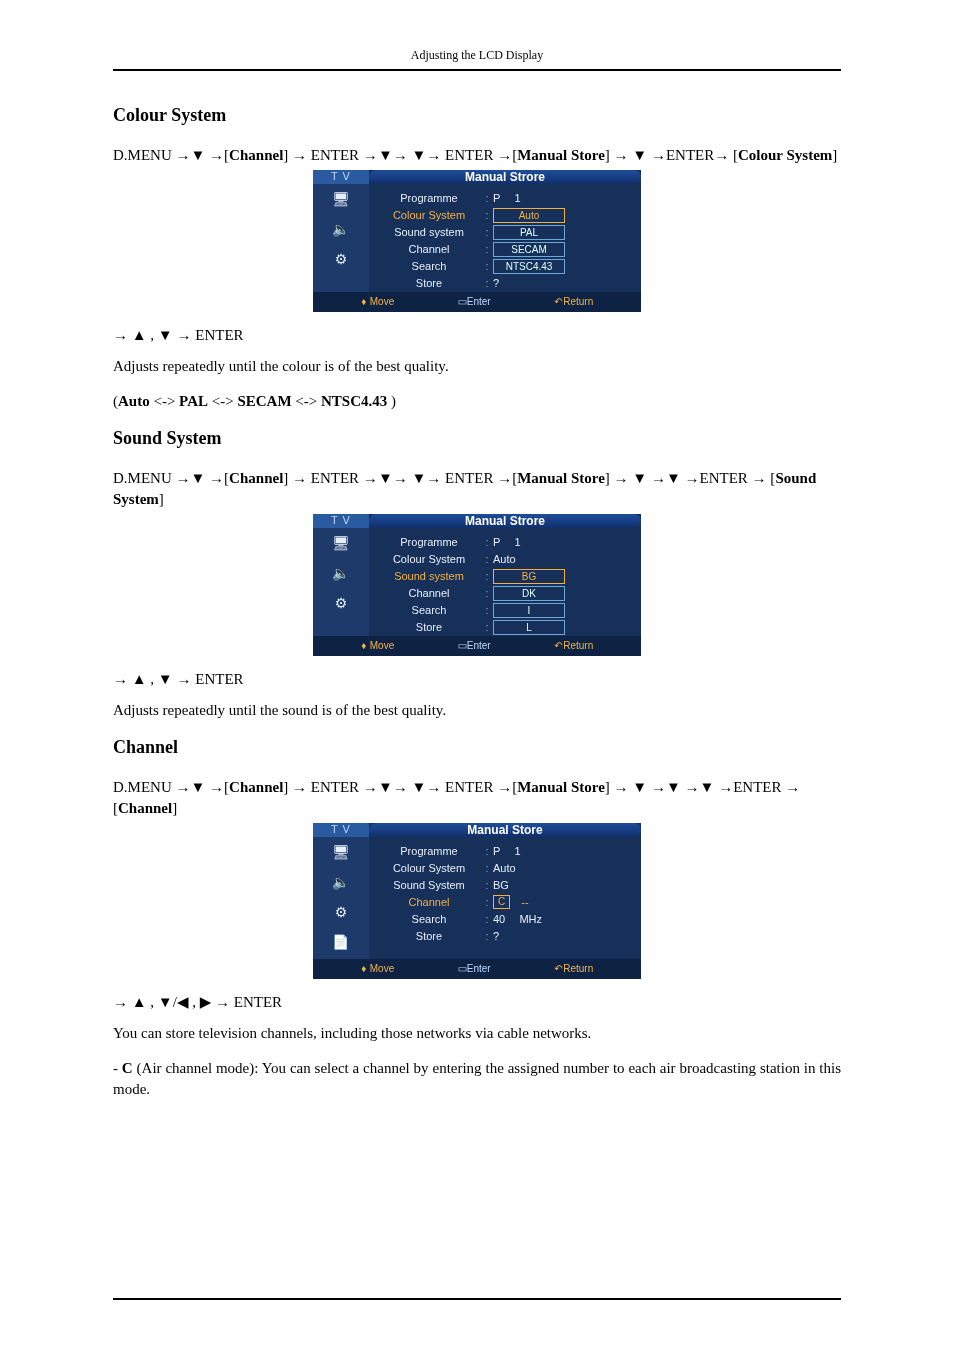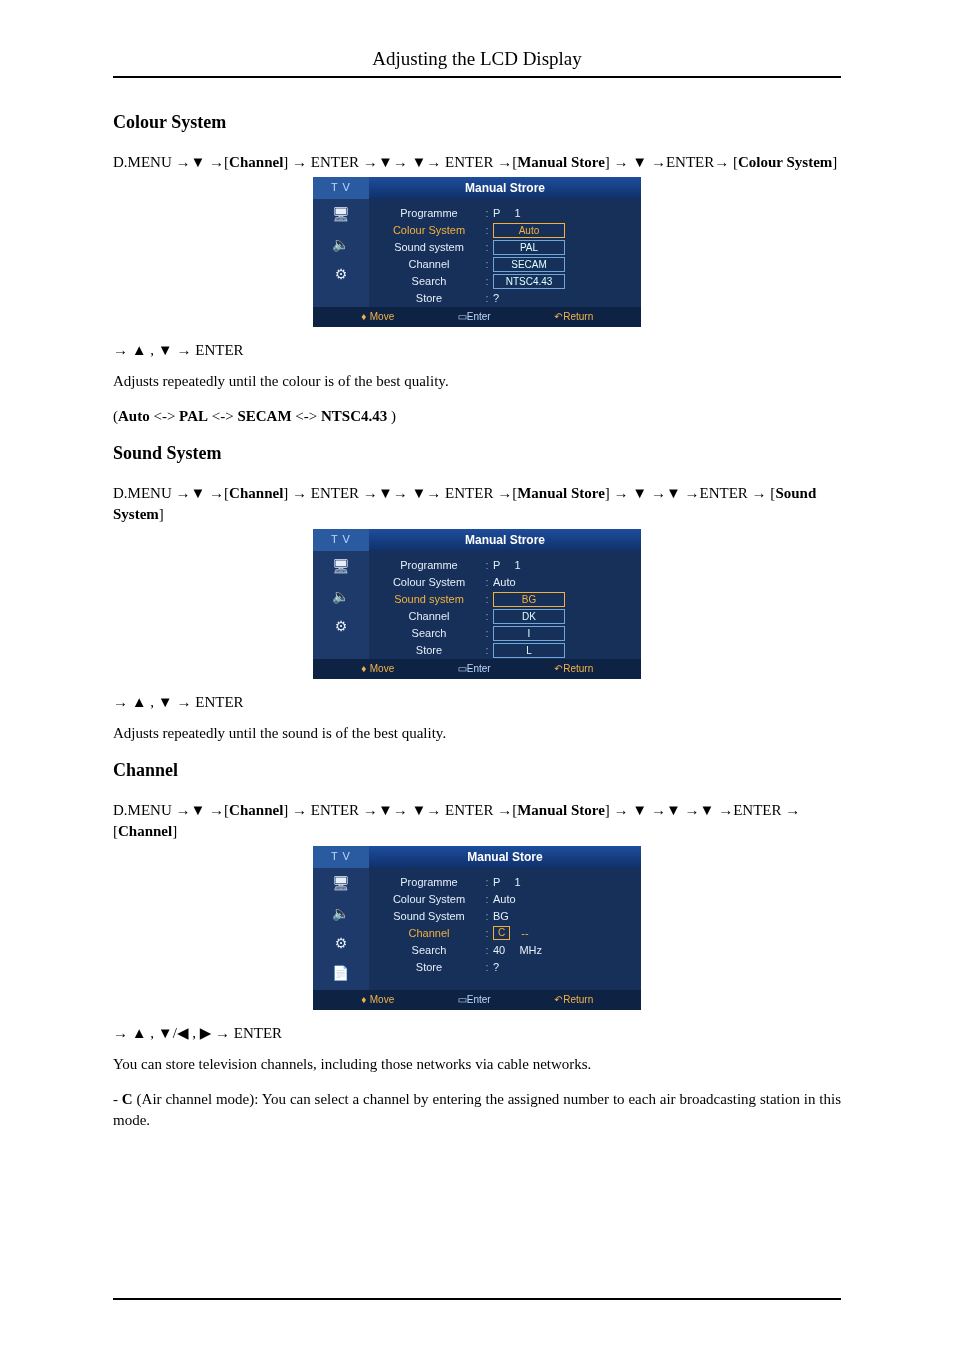--- a/index.html
+++ b/index.html
@@ -10,21 +10,21 @@
   }
   .page {
     width: 954px;
     height: 1350px;
     box-sizing: border-box;
     padding: 48px 113px 42px 113px;
     position: relative;
   }
   .running-head {
     text-align: center;
-    font-size: 19px;
+    font-size: 12px;
     margin-bottom: 6px;
   }
   .rule-top {
     border: none;
     border-top: 2px solid #000;
     margin: 0 0 34px 0;
   }
   .rule-bottom {
     border: none;
     border-top: 2px solid #000;
@@ -50,36 +50,37 @@
   
   .osd-wrap { text-align: center; margin-top: 4px; margin-bottom: 4px; }
   .osd {
     display: inline-block;
     width: 328px;
     background: #16305a;
     font-family: Arial, Helvetica, sans-serif;
     color: #e6eef8;
     vertical-align: top;
   }
-  .osd-header { display: flex; height: 22px; }
+  .osd-header { display: flex; height: 14px; }
   .osd-tv {
     width: 56px;
     background: #2a5aa0;
     color: #bcd8ff;
     font-size: 11px;
     display: flex; align-items: center; justify-content: center;
     letter-spacing: 1px;
   }
   .osd-title {
     flex: 1;
     background: linear-gradient(#1e4d9c,#10306a);
     color: #fff;
     font-size: 12px;
     display: flex; align-items: center; justify-content: center;
     font-weight: bold;
+    border-radius: 9px;
   }
   .osd-body { display: flex; }
   .osd-side {
     width: 56px;
     background: #1d3a6b;
     padding: 6px 0;
     display: flex; flex-direction: column; align-items: center;
     gap: 10px;
   }
   .side-ico {

